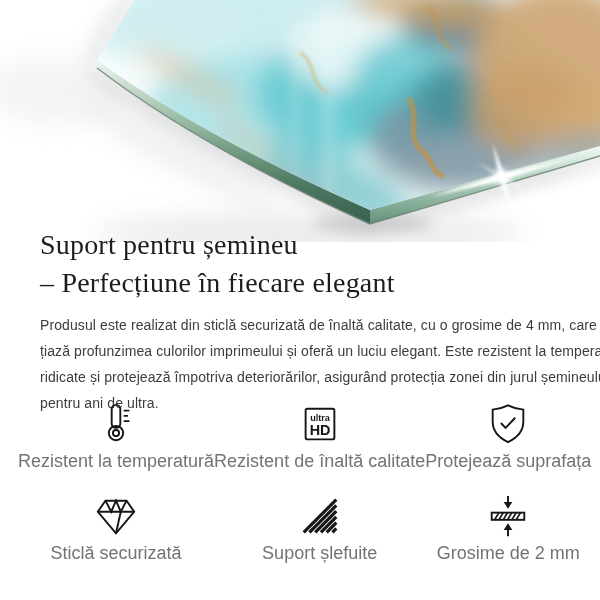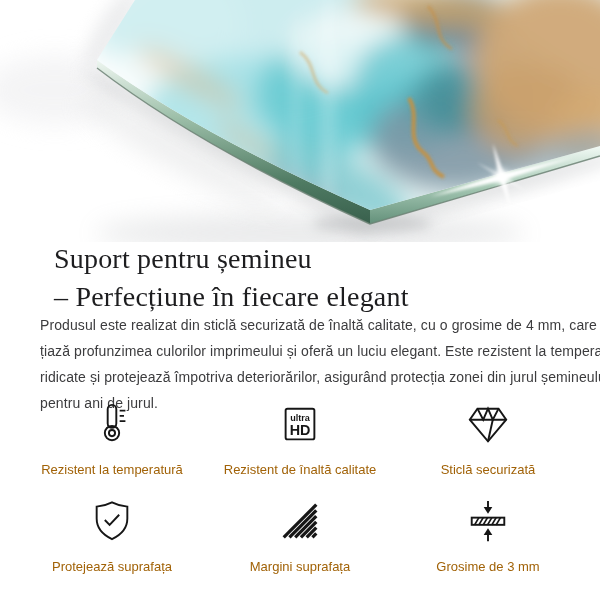--- a/index.html
+++ b/index.html
@@ -4,37 +4,37 @@
 <style>
   html,body{margin:0;padding:0;}
   body{
     width:600px;height:600px;position:relative;overflow:hidden;
     background:#ffffff;
     font-family:"Liberation Sans","DejaVu Sans",sans-serif;
     -webkit-font-smoothing:antialiased;
   }
   .hero{position:absolute;top:0;left:0;display:block;}
   .page-title{
-    position:absolute;left:40px;top:226px;margin:14px;width:540px;
+    position:absolute;left:40px;top:226px;margin:0;width:540px;
     font-family:"Liberation Serif","DejaVu Serif",serif;
     font-weight:400;font-size:28px;line-height:38px;color:#1d1d1f;
     letter-spacing:.2px;white-space:nowrap;
   }
   .intro{
     position:absolute;left:40px;top:312px;width:560px;
     font-size:14px;line-height:26px;color:#3c3c3e;
     letter-spacing:.1px;white-space:nowrap;
   }
   .features{
     position:absolute;left:18px;top:399px;width:564px;
     display:grid;grid-template-columns:1fr 1fr 1fr;row-gap:19px;
   }
   .feature{display:flex;flex-direction:column;align-items:center;}
   .ficon{height:48px;display:flex;align-items:flex-end;justify-content:center;}
-  .flabel{margin-top:15px;font-size:13px;color:#a16207;white-space:nowrap;}
+  .flabel{margin-top:4px;font-size:18px;color:#737373;white-space:nowrap;}
   .icon-stroke{stroke:#161616;stroke-width:2;fill:none;}
 </style>
 </head>
 <body>
 
 <svg class="hero" width="600" height="242" viewBox="0 0 600 242" aria-hidden="true">
   <defs>
     <clipPath id="panelClip">
       <path d="M135,0 L97,60 Q200,135 370,210 L600,146 L600,0 Z"></path>
     </clipPath>
@@ -134,21 +134,21 @@
 
 <h1 class="page-title">
   <span>Suport pentru șemineu</span><br>
   <span>– Perfecțiune în fiecare elegant</span>
 </h1>
 
 <div class="intro">
   <div>Produsul este realizat din sticlă securizată de înaltă calitate, cu o grosime de 4 mm, care eviden-</div>
   <div>țiază profunzimea culorilor imprimeului și oferă un luciu elegant. Este rezistent la temperaturi</div>
   <div>ridicate și protejează împotriva deteriorărilor, asigurând protecția zonei din jurul șemineului</div>
-  <div>pentru ani de jurul.</div>
+  <div>pentru ani de ultra.</div>
 </div>
 
 <div class="features">
 
   <div class="feature">
     <span class="ficon">
       <svg width="46" height="46" viewBox="0 0 48 48">
         <rect class="icon-stroke" x="19.5" y="4" width="9" height="24" rx="4.5"></rect>
         <circle class="icon-stroke" cx="24" cy="33.5" r="7.5"></circle>
         <circle class="icon-stroke" cx="24" cy="33.5" r="3.2"></circle>
@@ -165,69 +165,69 @@
         <text x="24" y="21" text-anchor="middle" font-family="Liberation Sans, sans-serif" font-size="9.5" font-weight="bold" fill="#161616">ultra</text>
         <text x="24" y="35.5" text-anchor="middle" font-family="Liberation Sans, sans-serif" font-size="15" font-weight="bold" fill="#161616">HD</text>
       </svg>
     </span>
     <div class="flabel">Rezistent de înaltă calitate</div>
   </div>
 
   <div class="feature">
     <span class="ficon">
       <svg width="46" height="46" viewBox="0 0 48 48">
+        <path class="icon-stroke" d="M24,4.5 C29,7 34,8.5 40,9 V21.5 C40,31.5 33.5,38.5 24,43 C14.5,38.5 8,31.5 8,21.5 V9 C14,8.5 19,7 24,4.5 Z"></path>
+        <path class="icon-stroke" stroke-width="2.5" d="M16.5,23 L21.5,28 L31.5,17.5"></path>
+      </svg>
+    </span>
+    <div class="flabel">Protejează suprafața</div>
+  </div>
+
+  <div class="feature">
+    <span class="ficon">
+      <svg width="46" height="46" viewBox="0 0 48 48">
         <path class="icon-stroke" d="M13,8 H35 L43,19.5 L24,42 L5,19.5 Z"></path>
         <path class="icon-stroke" d="M5,19.5 H43"></path>
         <path class="icon-stroke" d="M13,8 L19,19.5 L24,8 L29,19.5 L35,8"></path>
         <path class="icon-stroke" d="M24,42 L29,19.5"></path>
       </svg>
     </span>
     <div class="flabel">Sticlă securizată</div>
-  </div>
-
-  <div class="feature">
-    <span class="ficon">
-      <svg width="46" height="46" viewBox="0 0 48 48">
-        <path class="icon-stroke" d="M24,4.5 C29,7 34,8.5 40,9 V21.5 C40,31.5 33.5,38.5 24,43 C14.5,38.5 8,31.5 8,21.5 V9 C14,8.5 19,7 24,4.5 Z"></path>
-        <path class="icon-stroke" stroke-width="2.5" d="M16.5,23 L21.5,28 L31.5,17.5"></path>
-      </svg>
-    </span>
-    <div class="flabel">Protejează suprafața</div>
   </div>
 
   <div class="feature">
     <span class="ficon">
       <svg width="46" height="46" viewBox="0 0 48 48">
         <g stroke="#161616" stroke-width="3.4" fill="none">
           <path d="M7,41 L41,7"></path>
           <path d="M13,41 L41,13"></path>
           <path d="M19,41 L41,19"></path>
           <path d="M25,41 L41,25"></path>
           <path d="M31,41 L41,31"></path>
           <path d="M37,41 L41,37"></path>
         </g>
       </svg>
     </span>
-    <div class="flabel">Margini suprafața</div>
+    <div class="flabel">Suport șlefuite</div>
   </div>
 
   <div class="feature">
     <span class="ficon">
       <svg width="46" height="46" viewBox="0 0 48 48">
         <rect class="icon-stroke" x="7" y="20.5" width="34" height="7.5"></rect>
         <g stroke="#161616" stroke-width="1.8">
           <path d="M10,28 L14.5,20.5"></path>
             <path d="M14.5,28 L19,20.5"></path>
             <path d="M19,28 L23.5,20.5"></path>
           <path d="M23.5,28 L28,20.5"></path>
             <path d="M28,28 L32.5,20.5"></path>
             <path d="M32.5,28 L37,20.5"></path>
         </g>
         <path class="icon-stroke" stroke-width="2.4" d="M24,3 V10"></path>
         <polygon points="19.5,9.5 28.5,9.5 24,16.5" fill="#161616"></polygon>
         <path class="icon-stroke" stroke-width="2.4" d="M24,45 V38"></path>
         <polygon points="19.5,38.5 28.5,38.5 24,31.5" fill="#161616"></polygon>
       </svg>
     </span>
-    <div class="flabel">Grosime de 3 mm</div>
+    <div class="flabel">Grosime de 2 mm</div>
   </div>
 
 </div>
 
 </body></html>

